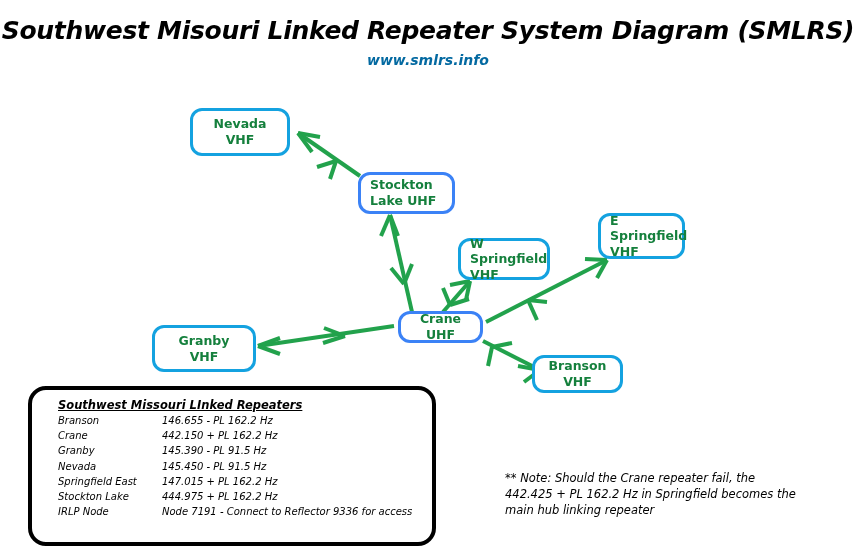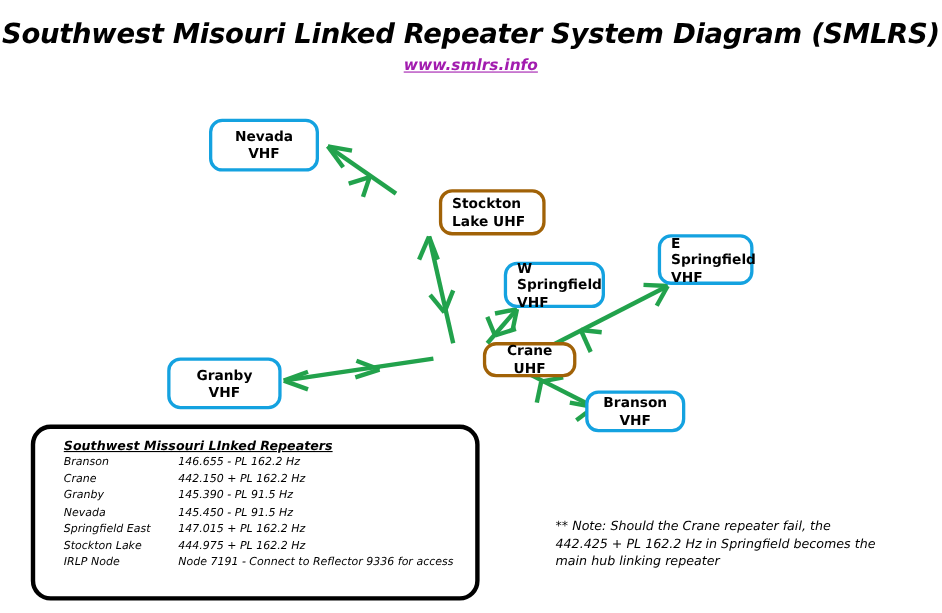--- a/index.html
+++ b/index.html
@@ -40,22 +40,21 @@
   .subtitle {
     position: absolute;
     left: 0;
     top: 52px;
     width: 856px;
     text-align: center;
     font-family: "DejaVu Sans", sans-serif;
     font-weight: bold;
     font-style: italic;
     font-size: 14px;
-    color: #a21caf;
-    text-decoration: underline;
+    color: #0369a1;
   }
 
   
   #arrow-layer {
     position: absolute;
     left: 0; top: 0;
     width: 856px;
     height: 557px;
     pointer-events: none;
   }
@@ -66,25 +65,25 @@
     box-sizing: border-box;
     background: #ffffff;
     border-radius: 12px;
     display: flex;
     align-items: center;
     padding: 4px 9px;
     font-family: "DejaVu Sans", sans-serif;
     font-weight: bold;
     font-size: 12.5px;
     line-height: 1.25;
-    color: #000000;
+    color: #15803d;
     z-index: 5;
   }
   .node.blue  { border: 3px solid #14A2E0; }
-  .node.red   { border: 3px solid #a16207; margin-left: 41px; }
+  .node.red   { border: 3px solid #3b82f6; }
   .node.center-text { justify-content: center; text-align: center; }
 
   
   #legend {
     position: absolute;
     left: 28px;
     top: 386px;
     width: 408px;
     height: 160px;
     box-sizing: border-box;

